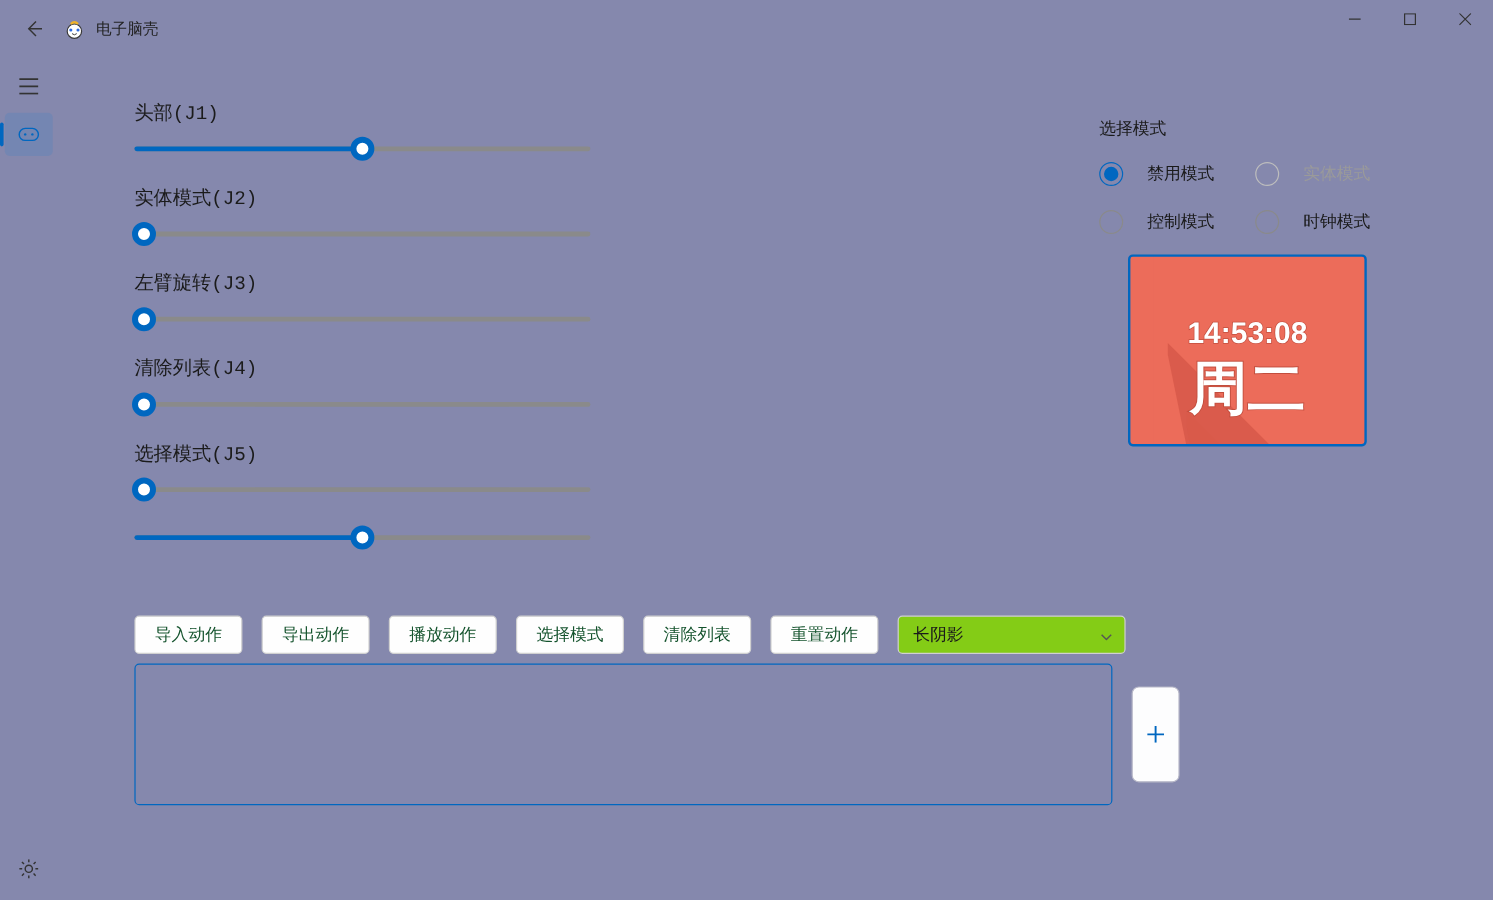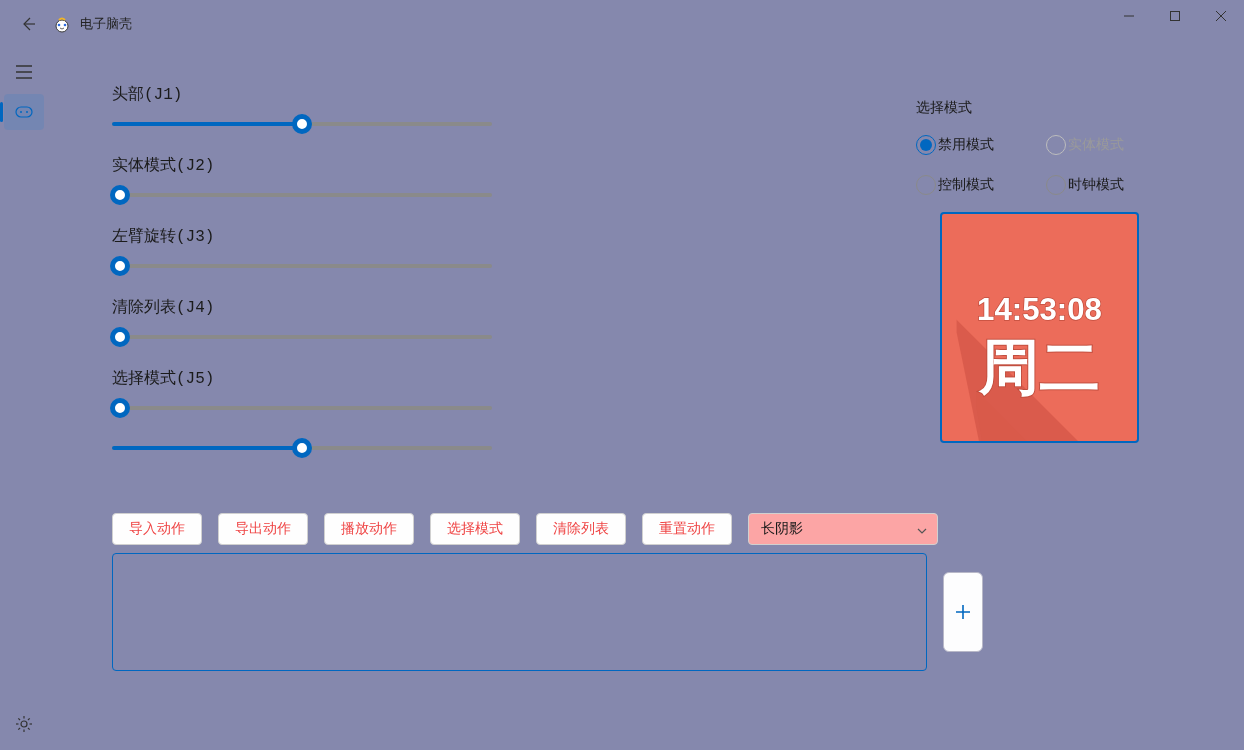--- a/index.html
+++ b/index.html
@@ -156,21 +156,21 @@
   }
   .radio-grid {
     display: grid;
     grid-template-columns: 1fr 1fr;
     row-gap: 20px;
     column-gap: 20px;
   }
   .radio-item {
     display: flex;
     align-items: center;
-    gap: 2px;
+    gap: 20px;
     cursor: pointer;
   }
   .radio-circle {
     width: 20px; height: 20px;
     border-radius: 50%;
     border: 1px solid #8a8a8a;
     position: relative;
     flex-shrink: 0;
   }
   .radio-item.selected .radio-circle {
@@ -186,21 +186,21 @@
   }
   .radio-item.disabled span { color: #9a9a9a; }
   .radio-item.disabled .radio-circle { border-color: #bdbdbd; }
   .radio-item span { font-size: 14px; }
   
   .clock-tile {
     position: absolute;
     left: 892px;
     top: 164px;
     width: 199px;
-    height: 231px;
+    height: 160px;
     background: #ec6c5a;
     border: 2px solid #0067c0;
     border-radius: 4px;
     overflow: hidden;
   }
   .clock-tile svg { width: 100%; height: 100%; display: block; }
   
   .button-row {
     position: absolute;
     left: 64px;
@@ -209,31 +209,31 @@
     gap: 16px;
     align-items: center;
   }
   .btn {
     height: 32px;
     padding: 0 16px;
     background: #fefefe;
     border: 1px solid #d0d0d0;
     border-radius: 4px;
     font-size: 14px;
-    color: #ef4444;
+    color: #14532d;
     cursor: pointer;
     display: flex;
     align-items: center;
     justify-content: center;
     min-width: 80px;
   }
   .dropdown {
     height: 32px;
     width: 190px;
-    background: #fca5a5;
+    background: #84cc16;
     border: 1px solid #d0d0d0;
     border-radius: 4px;
     font-size: 14px;
     color: #1b1b1b;
     cursor: pointer;
     display: flex;
     align-items: center;
     padding: 0 12px;
     position: relative;
   }

